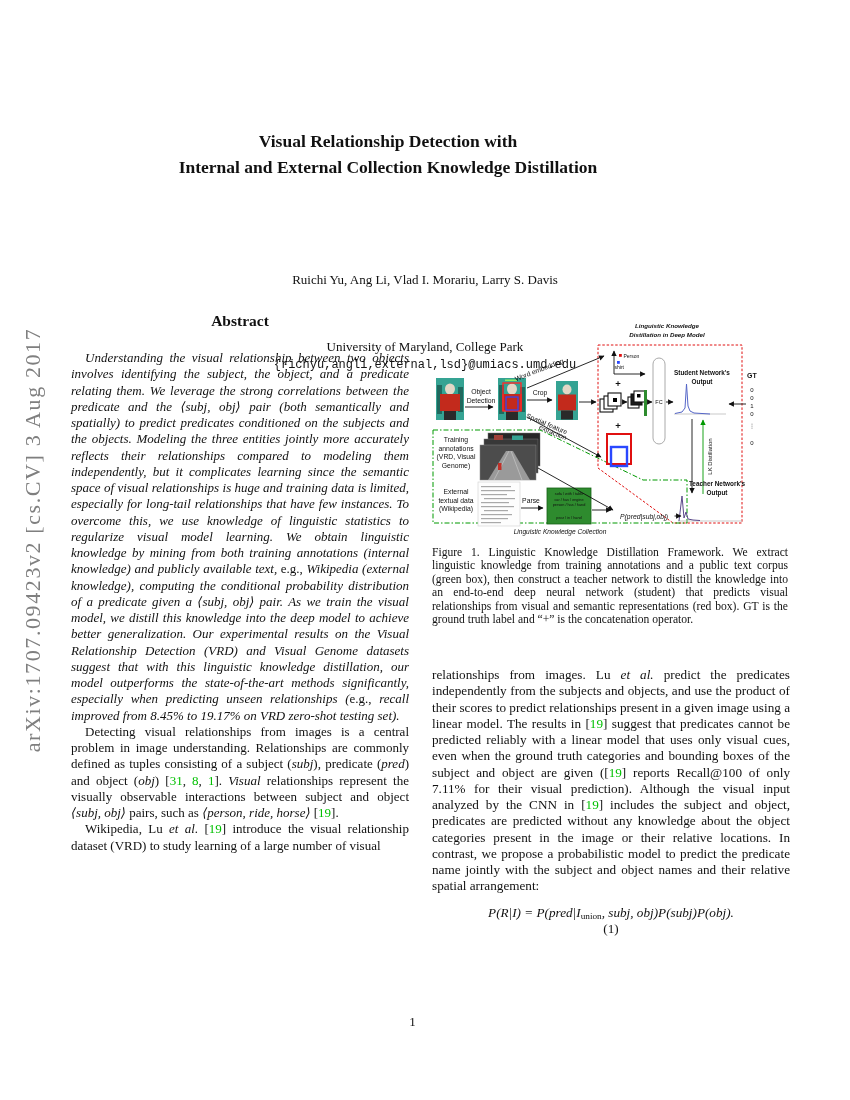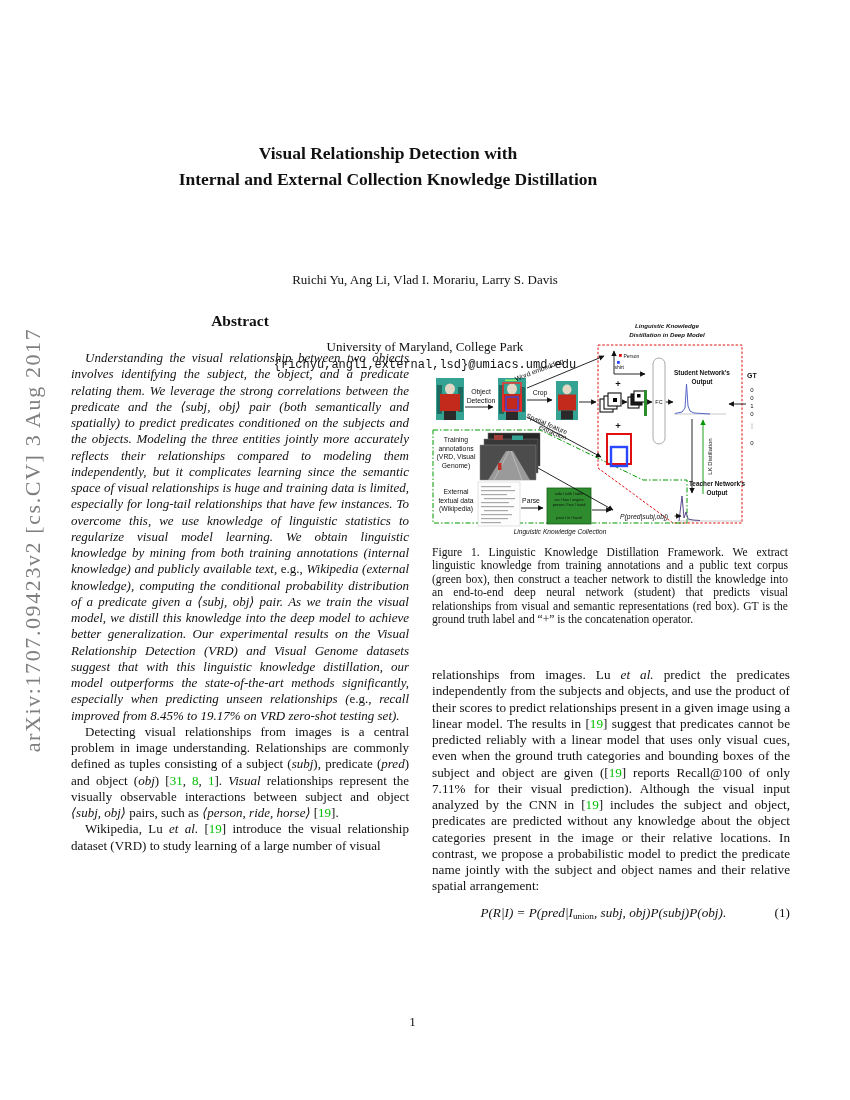--- a/index.html
+++ b/index.html
@@ -9,40 +9,40 @@
     overflow:hidden;
   }
   
   .watermark {
     position:absolute; top:540px; left:33px; width:0; height:0;
     white-space:nowrap; color:#7f7f7f; font-size:22px; letter-spacing:1.6px;
     transform:rotate(-90deg); transform-origin:0 0;
   }
   .watermark span { position:absolute; transform:translate(-50%,-50%); }
   
-  .title-block { position:absolute; top:140px; left:0; width:776px; text-align:center; }
+  .title-block { position:absolute; top:128px; left:0; width:776px; text-align:center; }
   .title-block h1 { margin:0; font-size:17.5px; line-height:26px; font-weight:bold; }
   .author-block { position:absolute; top:222px; left:0; width:850px; text-align:center; }
   .author-line { font-size:13px; line-height:19px;margin-top:48px; }
   .email-line { font-family:"Liberation Mono","DejaVu Sans Mono",monospace; font-size:12px; line-height:19px; }
   
   .left-col  { position:absolute; left:71px;  top:312px; width:338px; }
   .caption   { position:absolute; left:432px; top:546px; width:356px; font-size:11.6px; line-height:13.4px; text-align:justify; }
   .right-col { position:absolute; left:432px; top:667px; width:358px; }
   .sec-heading-center { text-align:center; font-weight:bold; font-size:15.5px; margin:0; }
   .sec-heading { font-weight:bold; font-size:15.5px; margin:24px 0 10px 0; }
   p.body-par { font-size:13px; line-height:16.25px; text-align:justify; margin:0; }
   p.indent { text-indent:14px; }
   .abstract-par { font-style:italic; margin-top:20px !important; }
   .right-col p.body-par { font-size:13.2px; }
   .cite { color:#00c000; }
   .it { font-style:italic; }
   .up { font-style:normal; }
   
-  .equation { display:flex; align-items:center; margin:10px 0 8px 0; font-size:13.2px; }
+  .equation { display:flex; align-items:center; margin:10px 0 8px 0; font-size:13.2px;flex-direction:column; }
   .eq-body { flex:1; text-align:center; font-style:italic; }
   .eq-body .eqsub { font-size:70%; font-style:normal; vertical-align:-18%; }
   .eq-num { font-style:normal; }
   
   .figure-svg { position:absolute; left:430px; top:318px; }
   .figure-svg text { font-family:"Liberation Sans","DejaVu Sans",sans-serif; fill:#111; }
   .fig-label { font-size:6.8px; }
   .plus { font-size:9.5px; font-weight:bold; }
   .red-label { font-size:6.2px; font-style:italic; font-weight:600; fill:#e01010; }
   .green-label { font-size:6.6px; font-style:italic; fill:#6a9a6a; }

